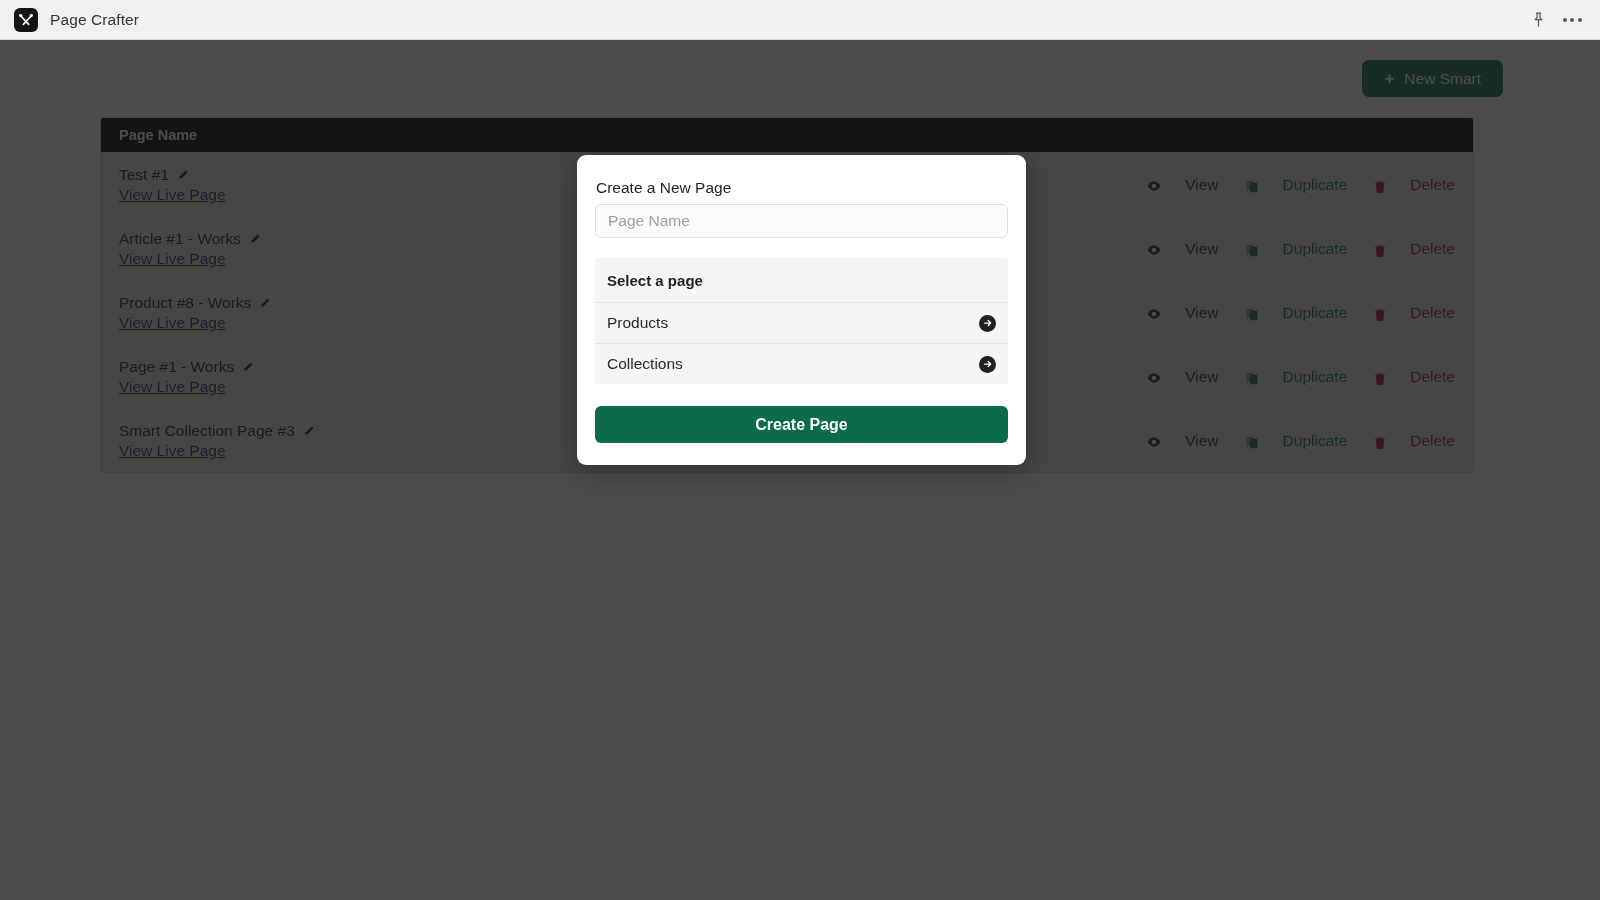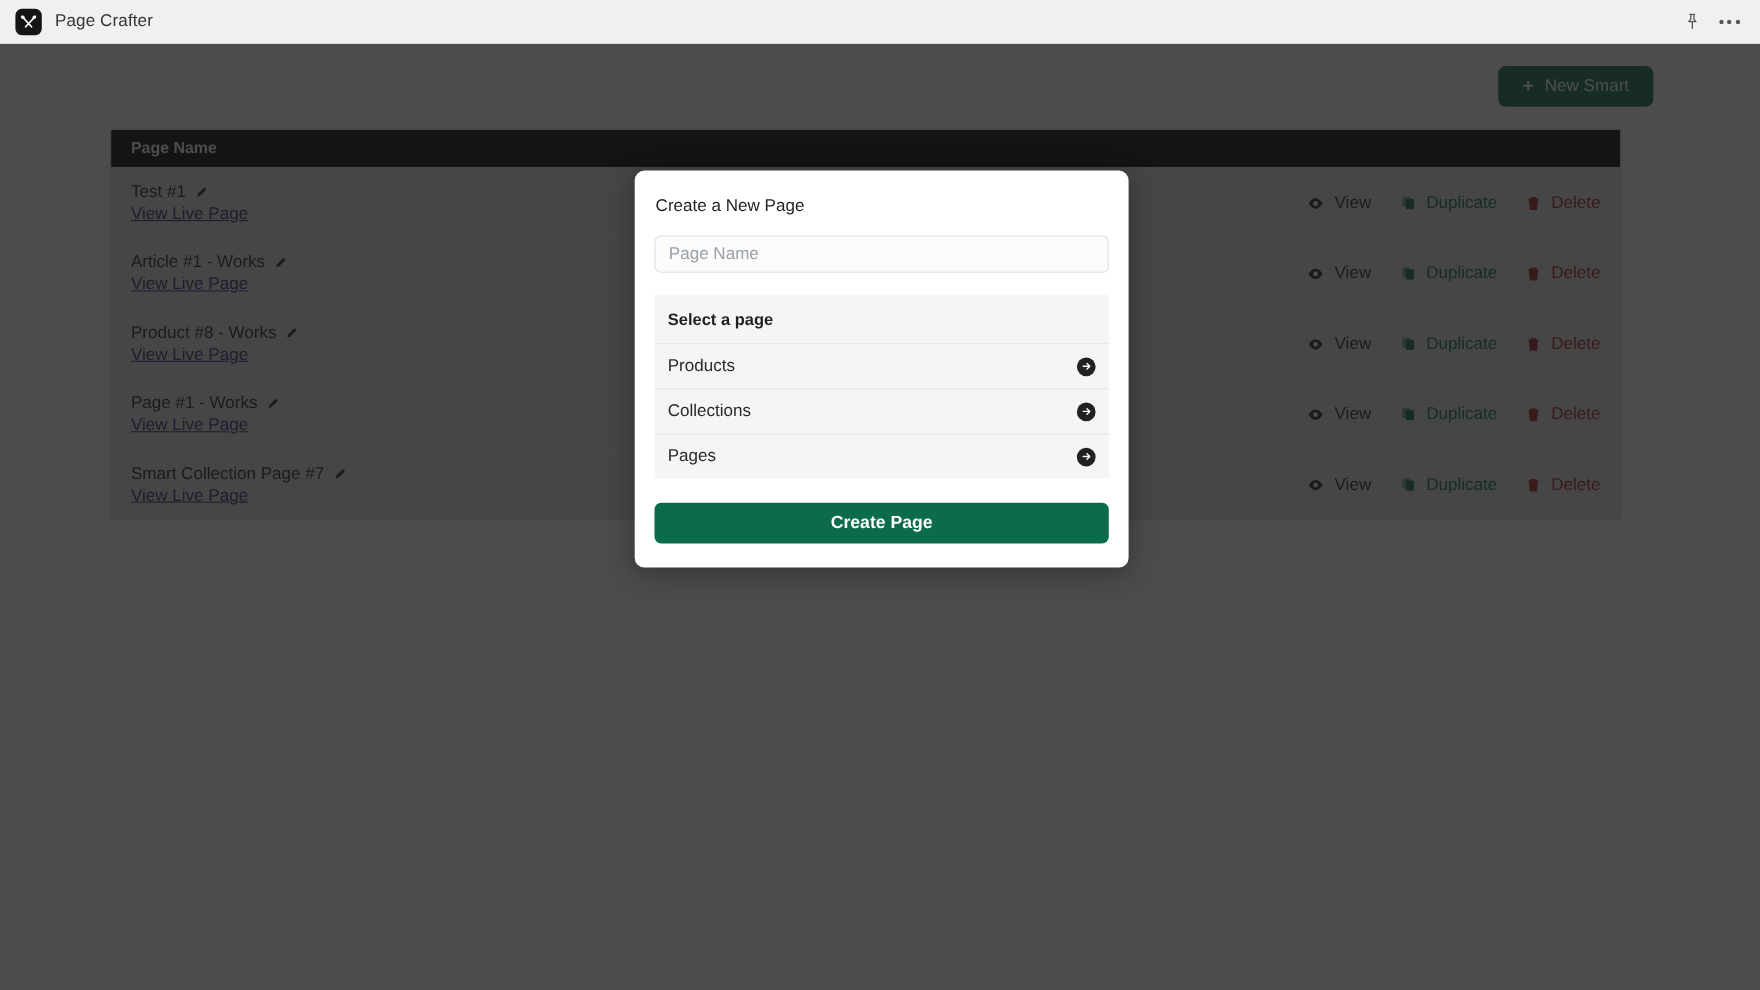--- a/index.html
+++ b/index.html
@@ -107,21 +107,21 @@
     font-size: 15.5px;
     color: #2c2a7a;
     text-decoration: underline;
     cursor: pointer;
   }
   .cell-actions {
     flex: 0 0 auto;
     display: flex; align-items: center; gap: 26px;
   }
   .action {
-    display: flex; align-items: center; gap: 9px;
+    display: flex; align-items: flex-end; gap: 23px;
     font-size: 15.5px;
     cursor: pointer;
     white-space: nowrap;
   }
   .action.view   { color: #1f2123; }
   .action.dup    { color: #0b6e4f; }
   .action.del    { color: #a81d1d; }
   .action .ico   { display: inline-flex; align-items: center; }
 
   
@@ -140,21 +140,21 @@
     background: #ffffff;
     border-radius: 9px;
     box-shadow: 0 4px 26px rgba(0,0,0,.32);
     z-index: 30;
     padding: 24px 18px 22px 18px;
   }
   .modal-title {
     font-size: 15.5px;
     color: #1f2123;
     padding: 0 0 0 1px;
-    margin-bottom: 17px;
+    margin-bottom: 7px;
   }
   .name-input {
     width: 100%;
     height: 34px;
     border: 1px solid #dcdfe3;
     border-radius: 6px;
     background: #fbfbfc;
     padding: 0 12px;
     font-size: 15.5px;
     font-family: "Liberation Sans", sans-serif;
@@ -408,21 +408,21 @@
               </svg>
           </span>
           <span>Delete</span>
         </span>
       </div>
     </div>
 
     <div class="table-row">
       <div class="cell-name">
         <div class="name-line">
-          <span>Smart Collection Page #7</span>
+          <span>Smart Collection Page #3</span>
           <span class="pencil-icon">
             <svg width="13" height="13" viewBox="0 0 24 24" fill="none" aria-hidden="true">
                 <path d="M4 20l4.5-1 11-11-3.5-3.5-11 11L4 20z" fill="#202223"></path>
               </svg>
           </span>
         </div>
         <a class="live-link">View Live Page</a>
       </div>
       <div class="cell-actions">
         <span class="action view">
@@ -478,25 +478,17 @@
 
     <div class="select-item">
       <span>Collections</span>
       <span class="arrow-circle">
         <svg width="10" height="10" viewBox="0 0 24 24" fill="none" aria-hidden="true">
             <path d="M4 12h14M12.5 6l6 6-6 6" stroke="#ffffff" stroke-width="3" stroke-linecap="round" stroke-linejoin="round"></path>
           </svg>
       </span>
     </div>
 
-    <div class="select-item">
-      <span>Pages</span>
-      <span class="arrow-circle">
-        <svg width="10" height="10" viewBox="0 0 24 24" fill="none" aria-hidden="true">
-            <path d="M4 12h14M12.5 6l6 6-6 6" stroke="#ffffff" stroke-width="3" stroke-linecap="round" stroke-linejoin="round"></path>
-          </svg>
-      </span>
-    </div>
 
   </div>
 
   <button class="create-btn">Create Page</button>
 </div>
 
 </body></html>

